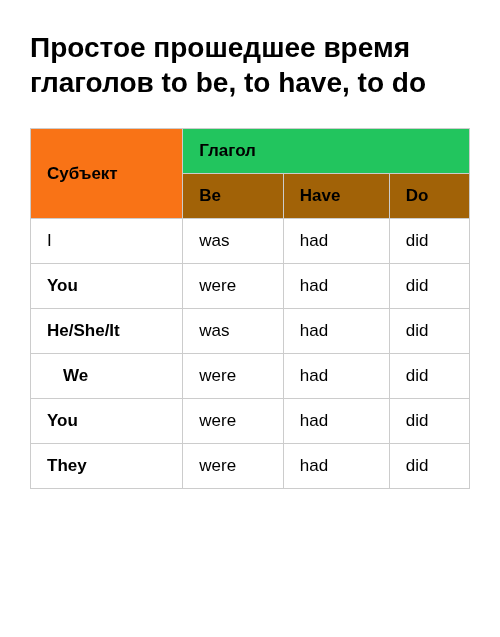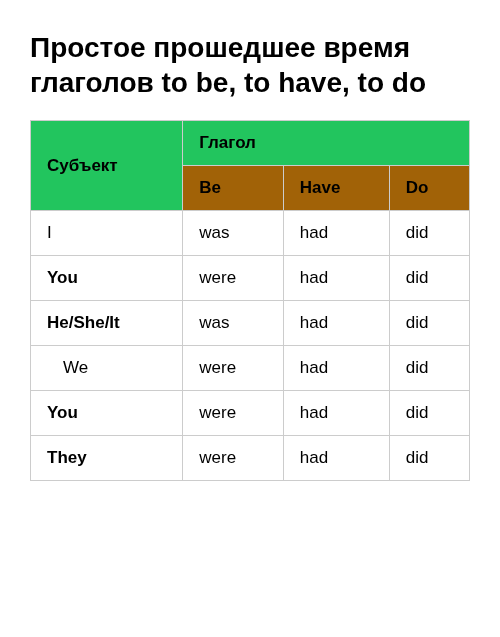--- a/index.html
+++ b/index.html
@@ -14,42 +14,42 @@
       color: #000000;
       width: 500px;
       min-height: 637px;
       padding: 20px 30px 30px 30px;
     }
 
     .page-title {
       font-size: 28px;
       font-weight: 700;
       line-height: 1.25;
-      margin-bottom: 20px;
+      margin-bottom: 28px;
       margin-top: 10px;
     }
 
     .grammar-table {
       border-collapse: collapse;
       width: 100%;
       border: 1.5px solid #cccccc;
     }
 
     .grammar-table th,
     .grammar-table td {
       border: 1.5px solid #cccccc;
       padding: 12px 16px;
       text-align: left;
       font-size: 17px;
     }
 
     .header-subject {
       font-weight: 700;
       font-size: 17px;
-      background-color: #22c55e;
+      background-color: #f97316;
     }
 
     .header-verb-group {
       font-weight: 700;
       font-size: 17px;
       background-color: #22c55e;
     }
 
     .sub-header th {
       font-weight: 700;
@@ -91,21 +91,21 @@
         <td class="verb-cell">had</td>
         <td class="verb-cell">did</td>
       </tr>
       <tr>
         <td style="font-weight: 700;">He/She/It</td>
         <td class="verb-cell">was</td>
         <td class="verb-cell">had</td>
         <td class="verb-cell">did</td>
       </tr>
       <tr>
-        <td style="font-weight: 400; padding-left: 32px;">We</td>
+        <td style="font-weight: 700; padding-left: 32px;">We</td>
         <td class="verb-cell">were</td>
         <td class="verb-cell">had</td>
         <td class="verb-cell">did</td>
       </tr>
       <tr>
         <td style="font-weight: 700;">You</td>
         <td class="verb-cell">were</td>
         <td class="verb-cell">had</td>
         <td class="verb-cell">did</td>
       </tr>

